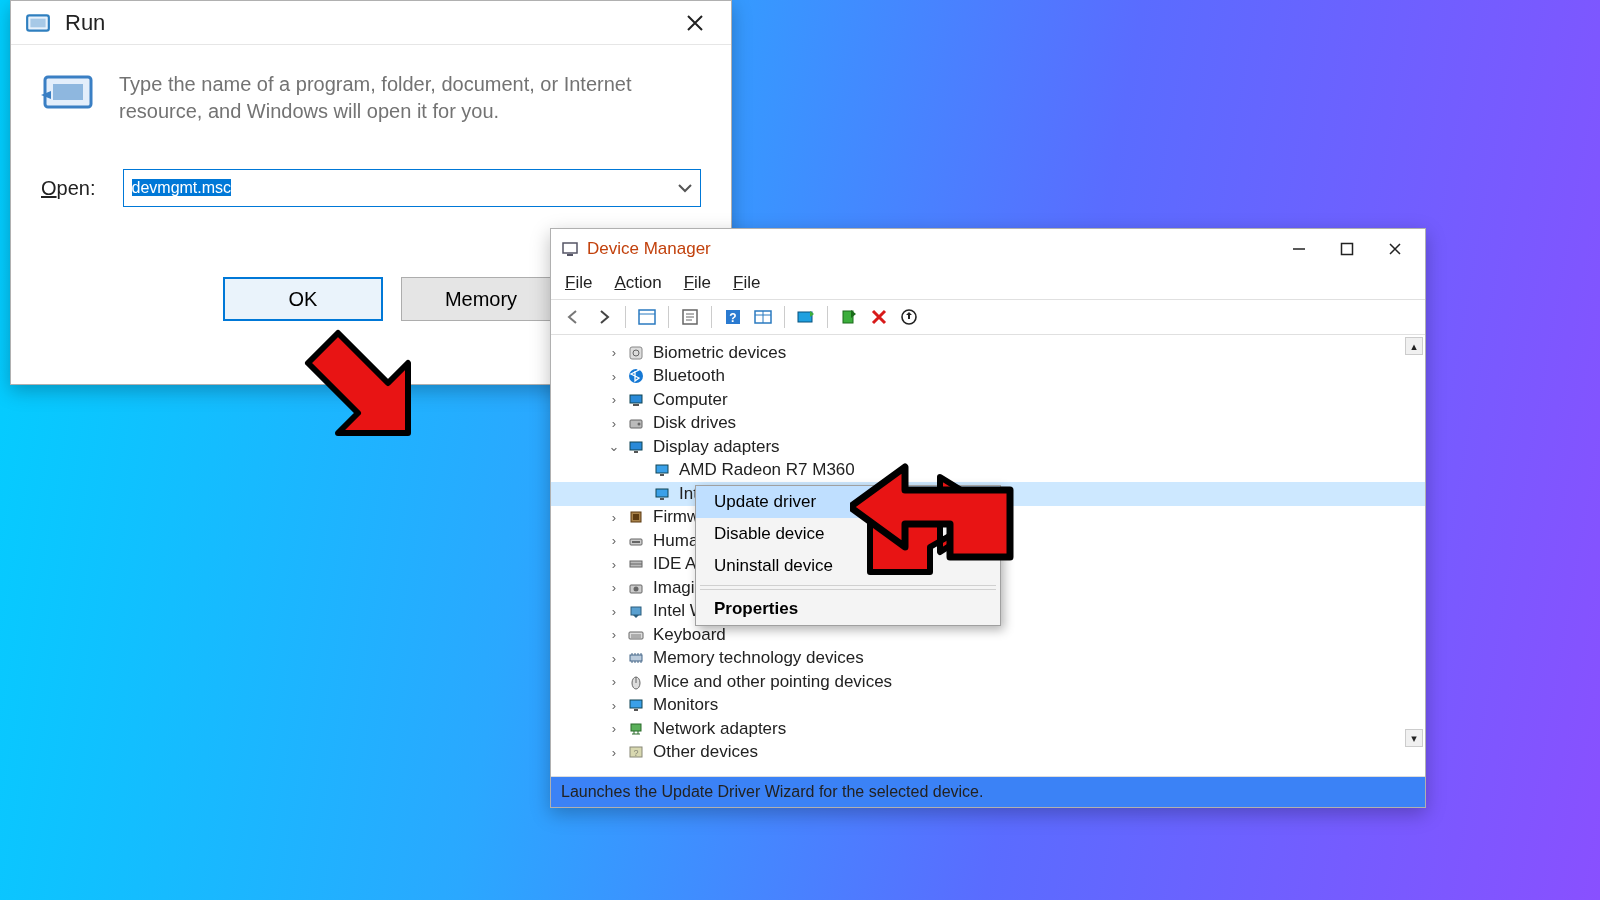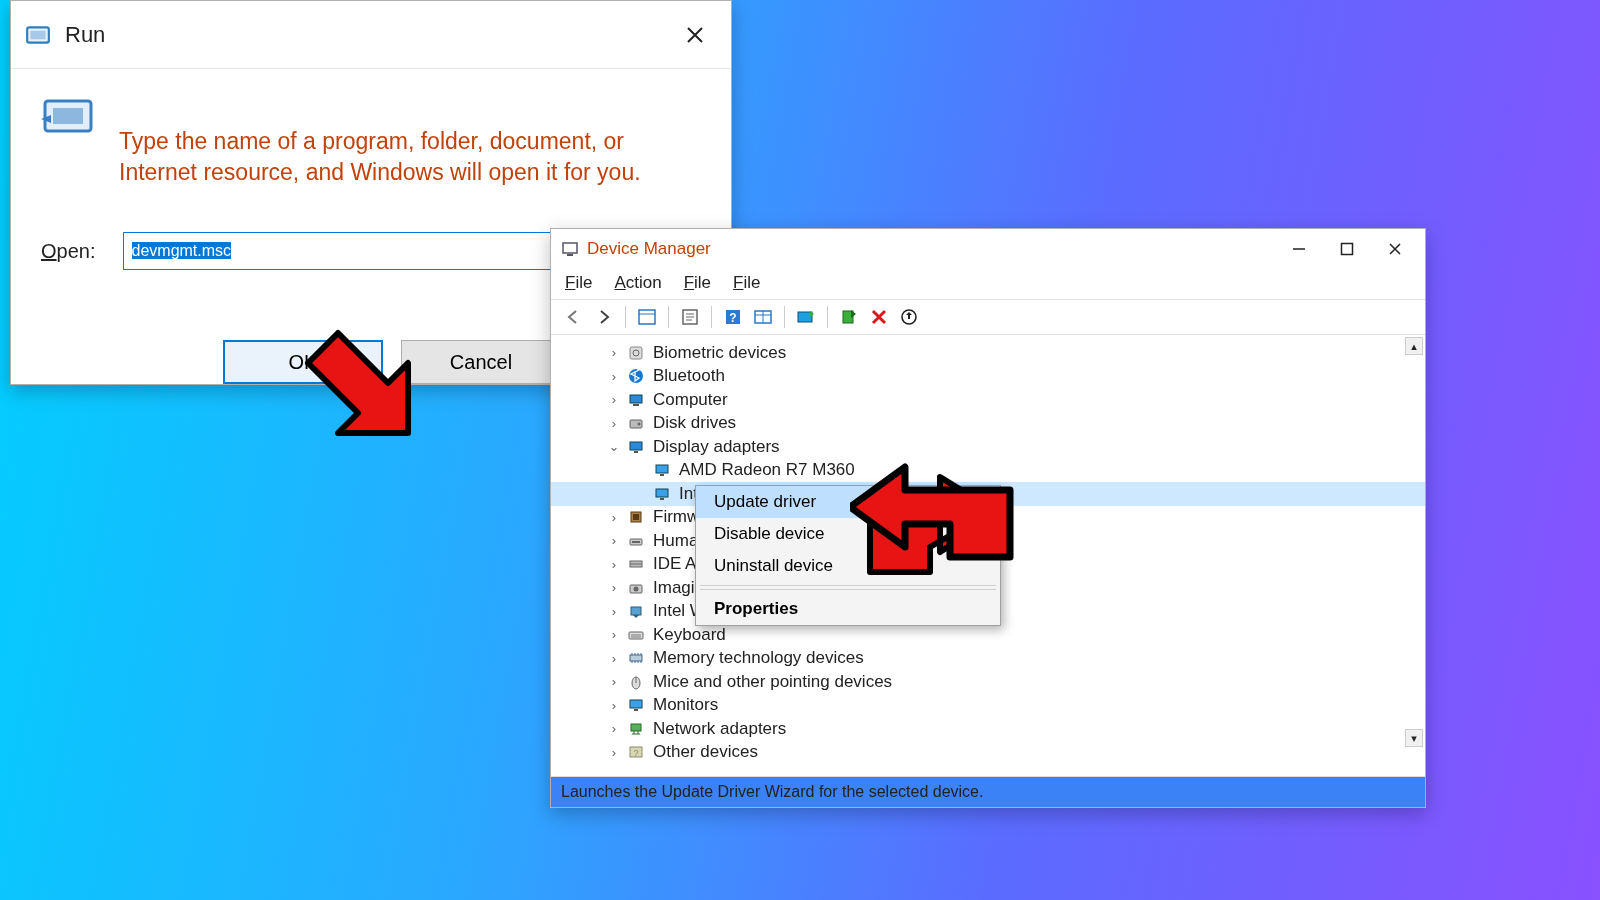--- a/index.html
+++ b/index.html
@@ -4,28 +4,28 @@
 <style>
   * { box-sizing: border-box; margin: 0; padding: 0; font-family: "Segoe UI", Tahoma, sans-serif; }
   html, body { width: 1600px; height: 900px; overflow: hidden; }
   body {
     background: linear-gradient(100deg, #00d0ff 0%, #2aa8ff 35%, #5a6cff 65%, #8950ff 100%);
     position: relative;
   }
   .window { position: absolute; background: #fff; border: 1px solid #b0b0b0; box-shadow: 0 6px 18px rgba(0,0,0,0.25); }
   
   .run-dialog { left: 10px; top: 0; width: 722px; height: 385px; }
-  .run-title { display: flex; align-items: center; height: 68px; padding: 0 14px; border-bottom: 1px solid #e6e6e6; }
+  .run-title { display: flex; align-items: center; height: 44px; padding: 0 14px; border-bottom: 1px solid #e6e6e6; }
   .run-title .icon { width: 26px; height: 26px; margin-right: 14px; }
   .run-title .title-text { font-size: 22px; color: #222; }
   .run-title .close { margin-left: auto; font-size: 20px; width: 44px; height: 36px; display:flex; align-items:center; justify-content:center; cursor:pointer; }
   .run-body { padding: 26px 30px 12px 30px; }
   .run-msg { display:flex; gap: 24px; }
   .run-msg .big-icon { width: 54px; height: 42px; flex: none; }
-  .run-msg p { font-size: 23px; line-height: 1.35; color: #c2410c; margin-top: 31px; }
+  .run-msg p { font-size: 20px; line-height: 1.35; color: #737373; }
   .open-row { display:flex; align-items:center; gap: 27px; margin-top: 44px; }
   .open-label { font-size: 20px; color: #222; }
   .open-label::first-letter { text-decoration: underline; }
   .open-input-wrap { flex: 1; border: 1px solid #0078d7; height: 38px; display:flex; align-items:center; padding: 0 6px 0 8px; }
   .open-input { border: none; outline: none; font-size: 16px; flex:1; }
   .open-input .sel { background: #0078d7; color: #fff; }
   .open-caret { width: 18px; height:18px; }
   .run-buttons { display:flex; gap: 18px; justify-content:flex-start; padding: 4px 30px 20px; margin-top: 54px; margin-left: 182px;}
   .btn { width: 160px; height: 44px; font-size: 20px; background: #e5e5e5; border: 1px solid #adadad; cursor:pointer; }
   .btn.primary { border: 2px solid #0078d7; background: #eaf3fb; }
@@ -97,21 +97,21 @@
         <span>
           <svg class="open-caret" viewBox="0 0 18 18">
               <path d="M3 6 L9 12 L15 6" stroke="#555" stroke-width="2" fill="none"></path>
             </svg>
         </span>
       </div>
     </div>
   </div>
   <div class="run-buttons">
     <button class="btn primary">OK</button>
-    <button class="btn">Cancel</button>
+    <button class="btn">Memory</button>
   </div>
 </div>
 
 <div class="window devmgr">
   <div class="dm-title">
     <span class="icon">
       <svg viewBox="0 0 18 18" width="18" height="18">
           <rect x="2" y="3" width="14" height="10" fill="#fff" stroke="#556" stroke-width="1.5"></rect>
           <rect x="6" y="14" width="6" height="2" fill="#556"></rect>
         </svg>

